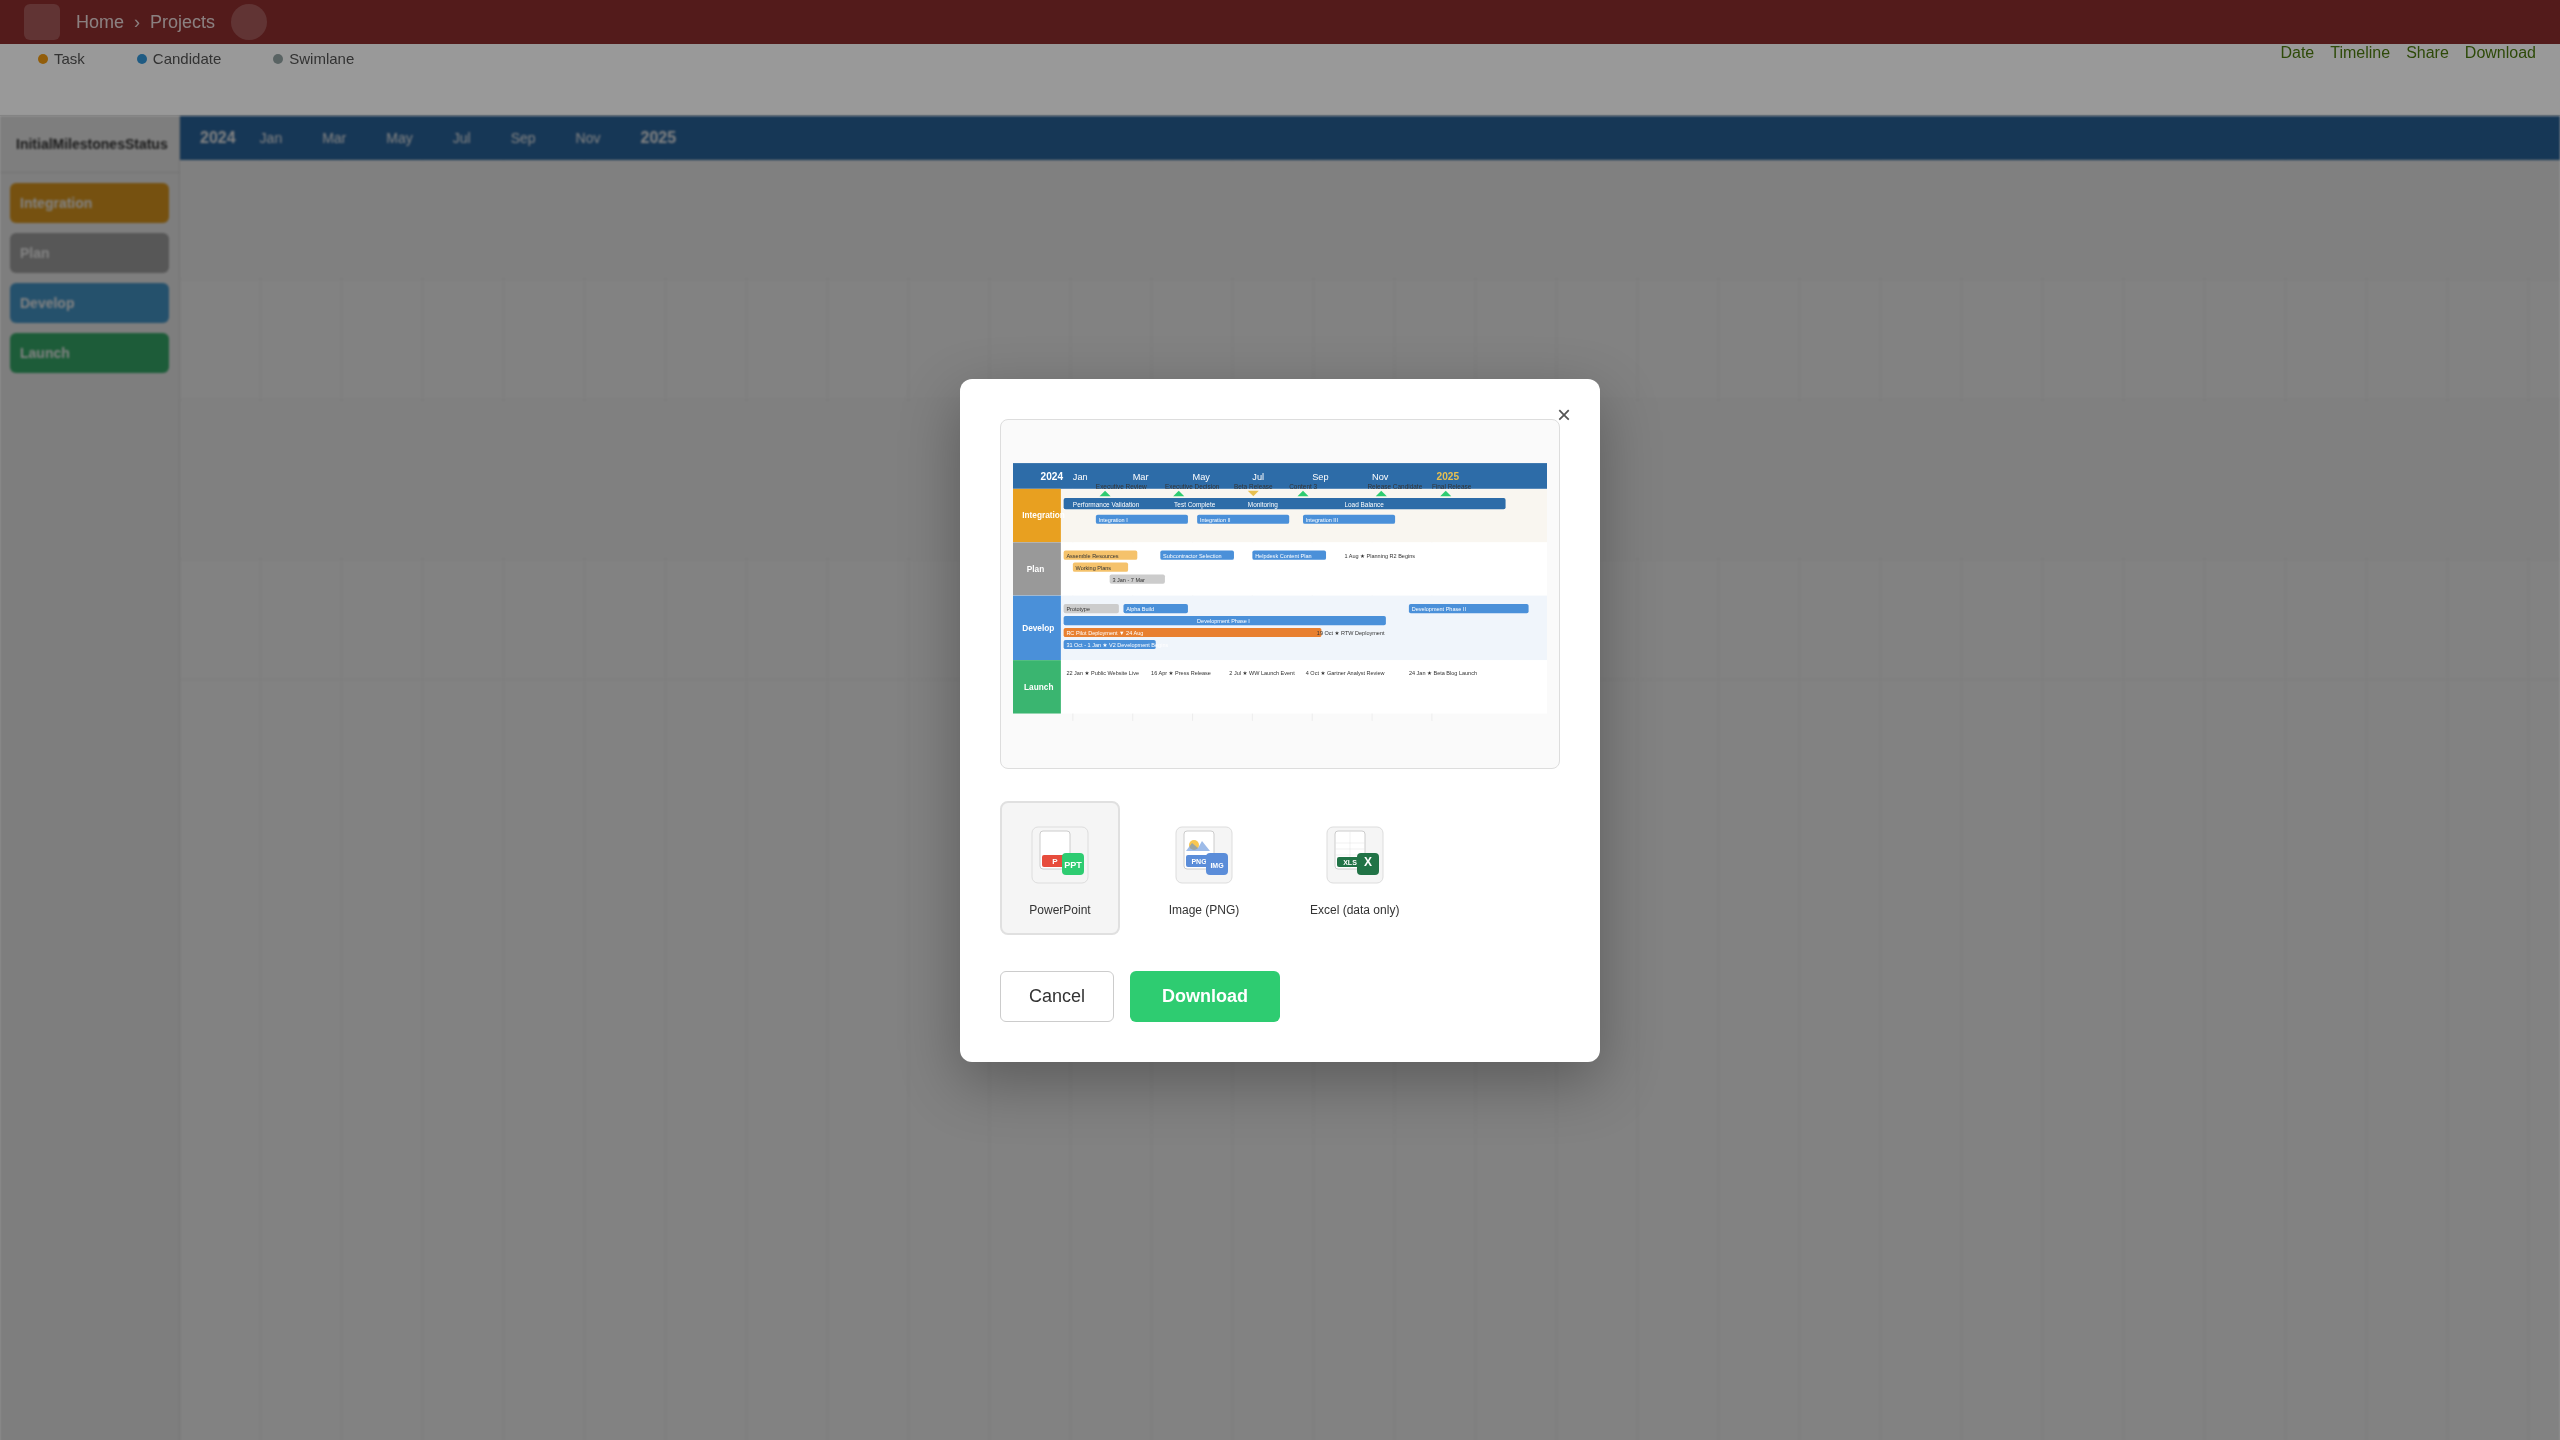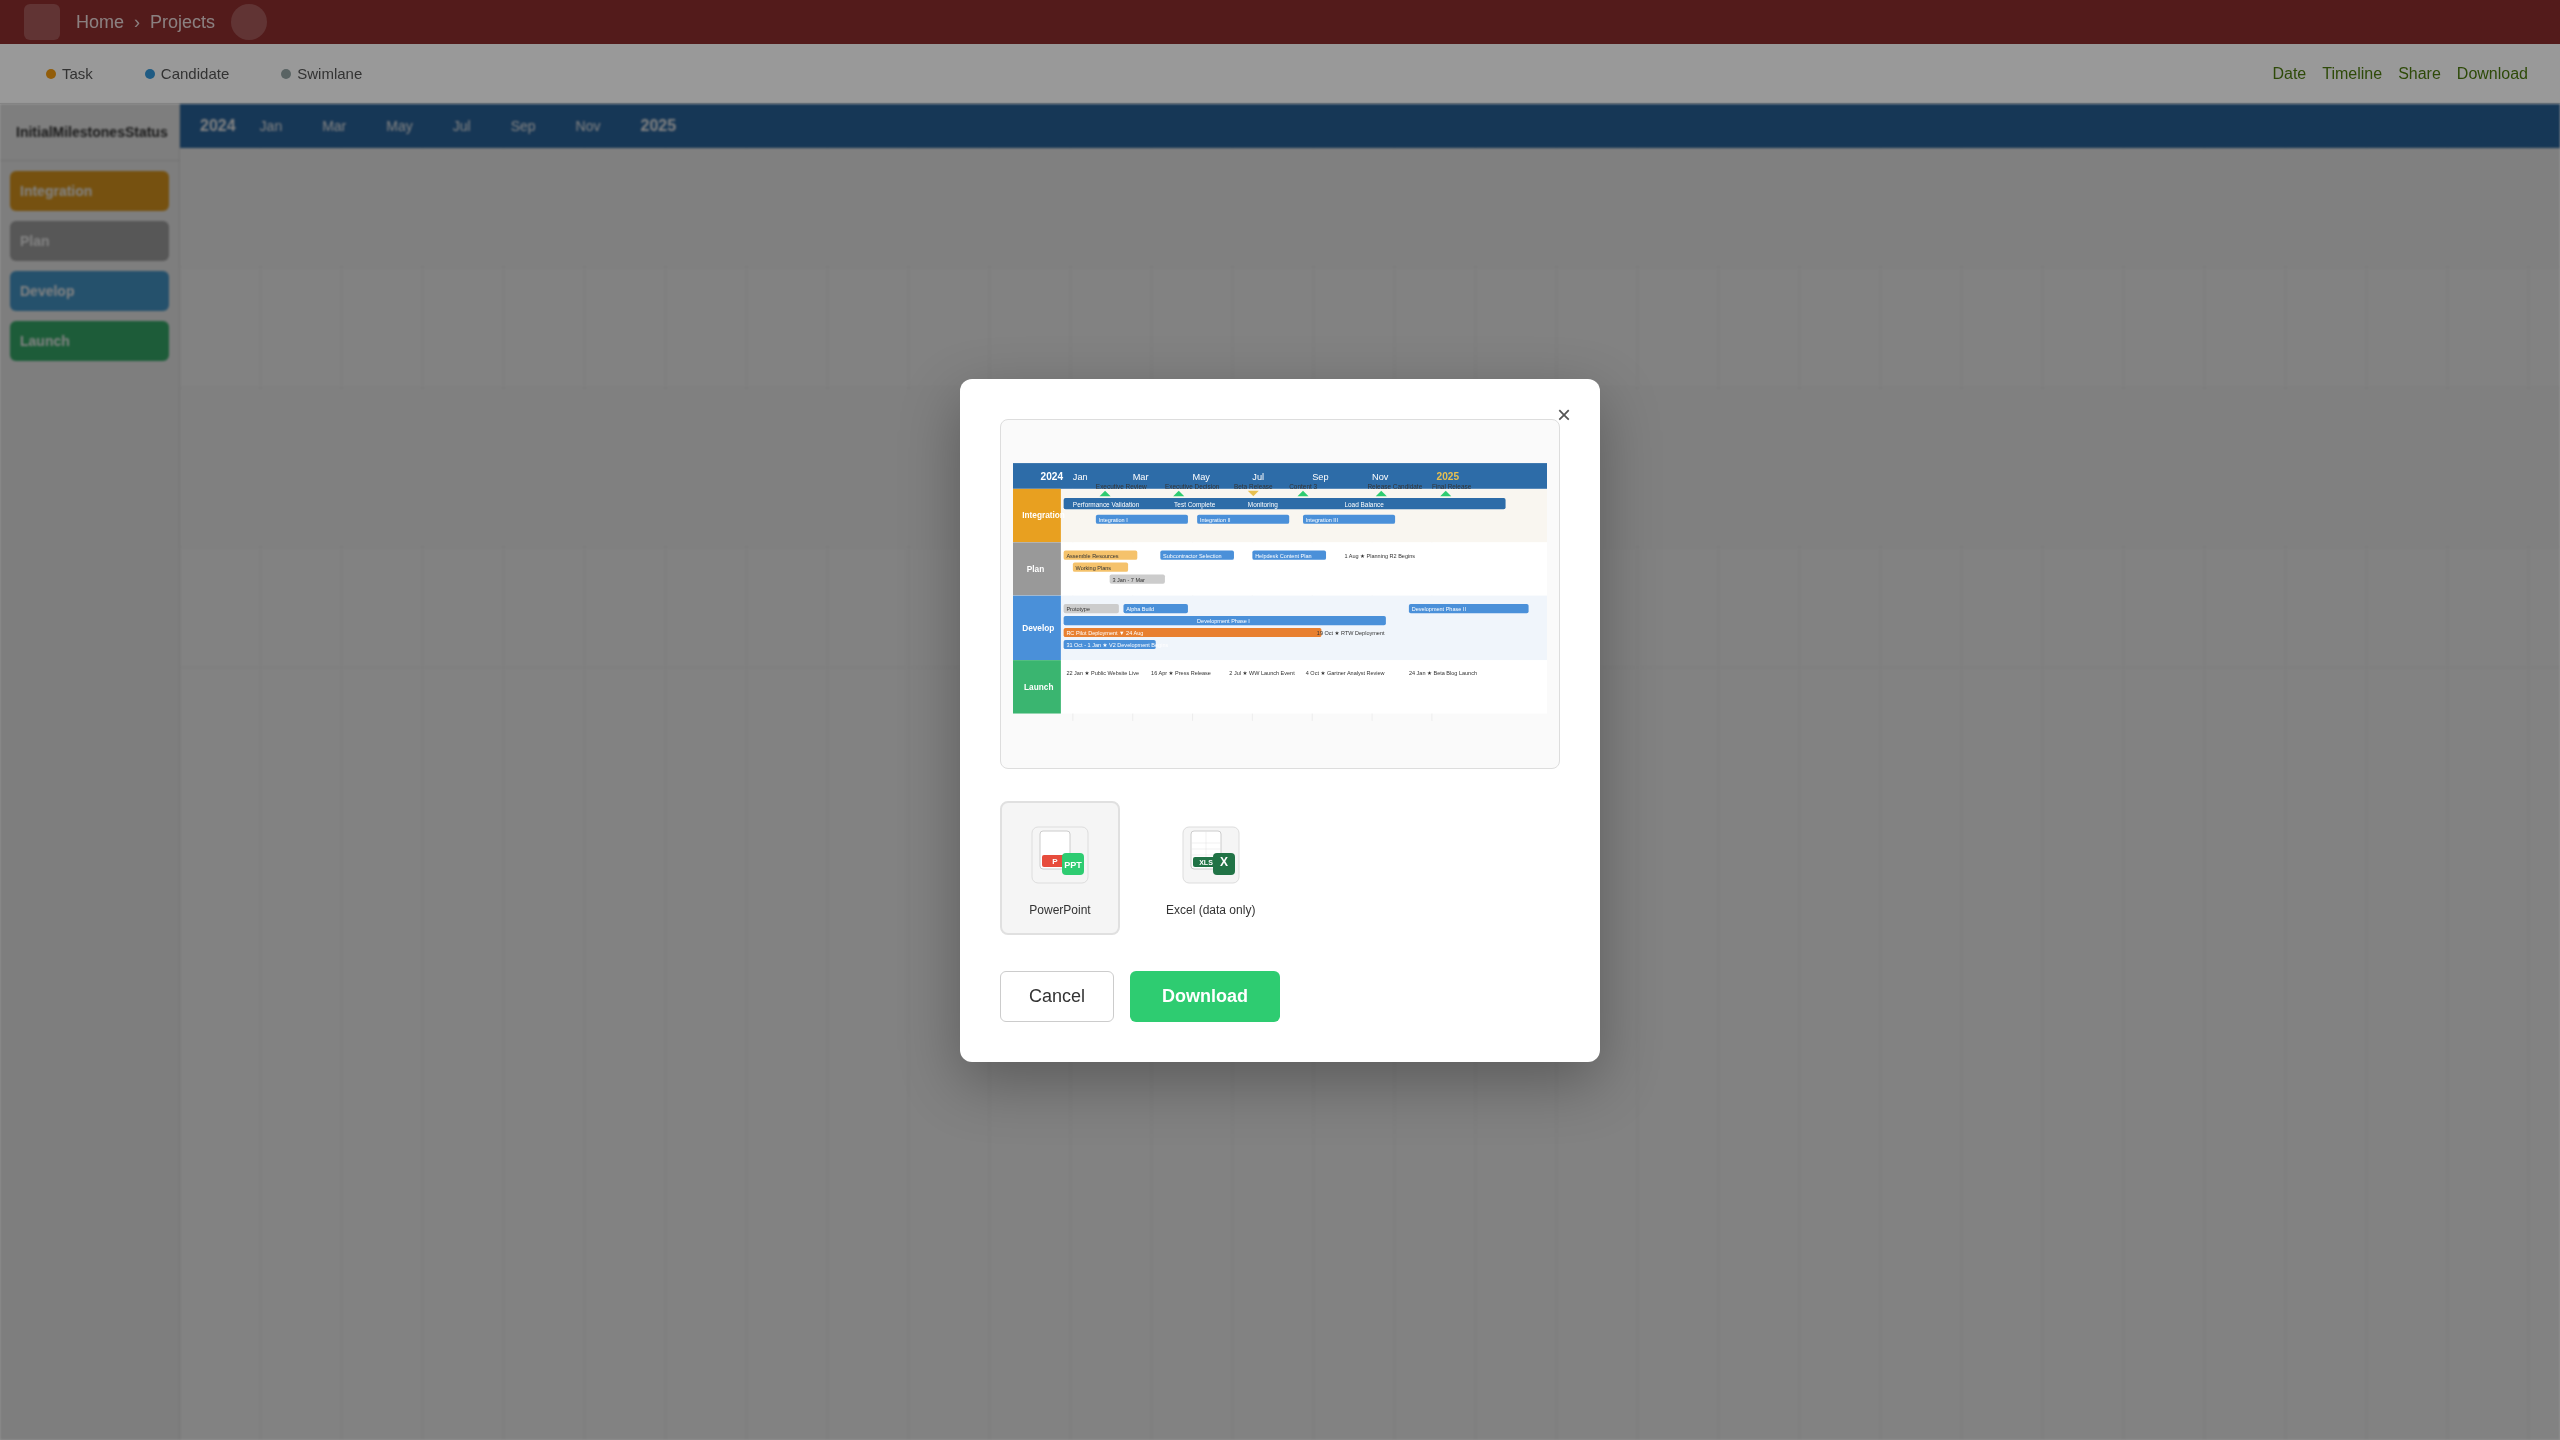--- a/index.html
+++ b/index.html
@@ -30,26 +30,26 @@
 
     .app-topbar-title {
       color: #fff;
       font-size: 22px;
       font-weight: 500;
       flex: 1;
       text-align: center;
     }
 
     .app-toolbar {
-      height: 60px;
+      height: 72px;
       background: #fff;
       border-bottom: 1px solid #e0e0e0;
       display: flex;
-      align-items: center;
-      padding: 0 32px;
+      align-items: flex-start;
+      padding: 0 24px;
       gap: 24px;
     }
 
     .app-content {
       display: flex;
       height: calc(1440px - 104px);
       filter: blur(1px) brightness(0.85);
     }
 
     .app-left-panel {
@@ -403,27 +403,45 @@
             <rect x="14" y="32" width="26" height="12" rx="2" fill="#e74c3c"></rect>
             <text x="27" y="41" fill="#fff" font-size="8" font-weight="bold" text-anchor="middle">P</text>
 
             <rect x="34" y="30" width="22" height="22" rx="4" fill="#2ecc71"></rect>
             <text x="45" y="45" fill="#fff" font-size="9" font-weight="bold" text-anchor="middle">PPT</text>
           </svg>
         </div>
         <span class="format-label">PowerPoint</span>
       </div>
 
-
       <div class="format-option">
         <div class="format-icon">
           <svg width="64" height="64" viewBox="0 0 64 64" xmlns="http://www.w3.org/2000/svg">
             <rect x="4" y="4" width="56" height="56" rx="6" fill="#f5f5f5" stroke="#ddd" stroke-width="1"></rect>
             <rect x="12" y="8" width="30" height="38" rx="3" fill="#fff" stroke="#ccc" stroke-width="1"></rect>
 
+            <rect x="14" y="32" width="26" height="12" rx="2" fill="#5b8dd9"></rect>
+            <text x="27" y="41" fill="#fff" font-size="7" font-weight="bold" text-anchor="middle">PNG</text>
+
+            <circle cx="22" cy="22" r="5" fill="#f9c74f"></circle>
+            <path d="M14 28 L20 20 L26 25 L30 18 L38 28 Z" fill="#5b8dd9" opacity="0.6"></path>
+
+            <rect x="34" y="30" width="22" height="22" rx="4" fill="#5b8dd9"></rect>
+            <text x="45" y="45" fill="#fff" font-size="7" font-weight="bold" text-anchor="middle">IMG</text>
+          </svg>
+        </div>
+        <span class="format-label">Image (PNG)</span>
+      </div>
+
+      <div class="format-option">
+        <div class="format-icon">
+          <svg width="64" height="64" viewBox="0 0 64 64" xmlns="http://www.w3.org/2000/svg">
+            <rect x="4" y="4" width="56" height="56" rx="6" fill="#f5f5f5" stroke="#ddd" stroke-width="1"></rect>
+            <rect x="12" y="8" width="30" height="38" rx="3" fill="#fff" stroke="#ccc" stroke-width="1"></rect>
+
             <line x1="12" y1="20" x2="42" y2="20" stroke="#e0e0e0" stroke-width="0.5"></line>
             <line x1="12" y1="26" x2="42" y2="26" stroke="#e0e0e0" stroke-width="0.5"></line>
             <line x1="12" y1="32" x2="42" y2="32" stroke="#e0e0e0" stroke-width="0.5"></line>
             <line x1="27" y1="8" x2="27" y2="46" stroke="#e0e0e0" stroke-width="0.5"></line>
 
             <rect x="14" y="34" width="26" height="10" rx="2" fill="#217346"></rect>
             <text x="27" y="42" fill="#fff" font-size="7" font-weight="bold" text-anchor="middle">XLS</text>
 
             <rect x="34" y="30" width="22" height="22" rx="4" fill="#217346"></rect>
             <text x="45" y="43" fill="#fff" font-size="12" font-weight="bold" text-anchor="middle">X</text>

